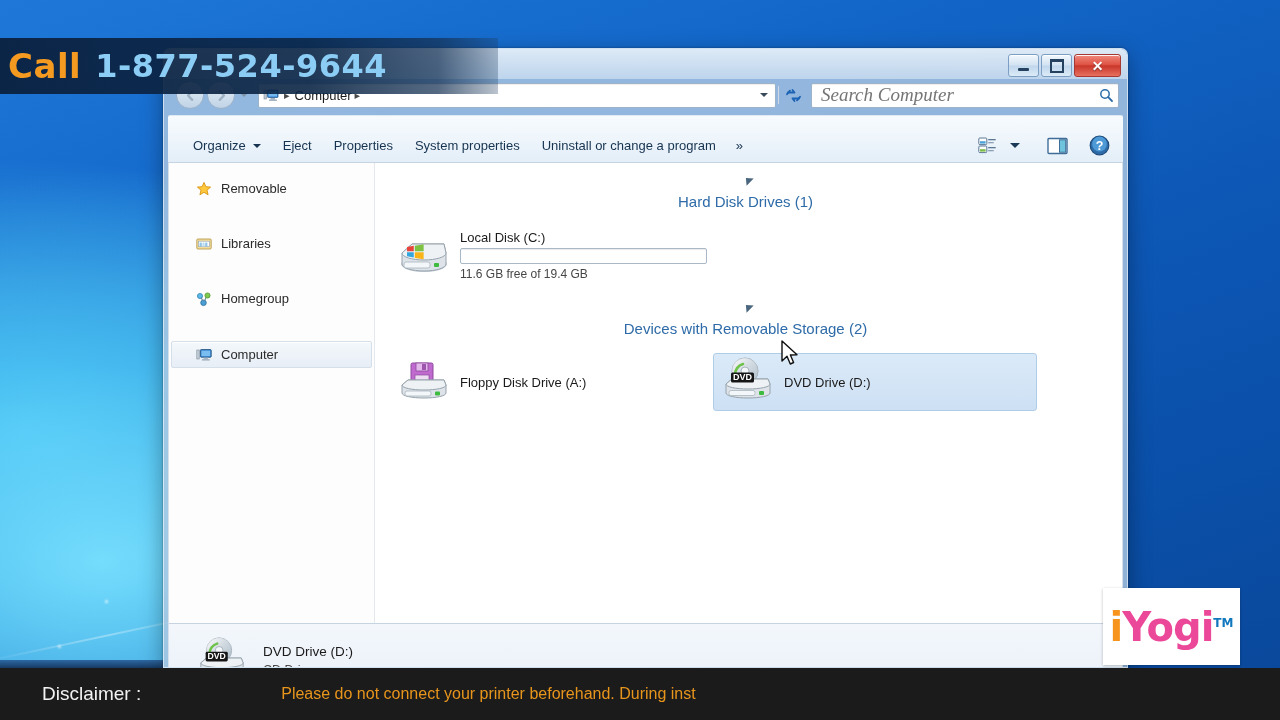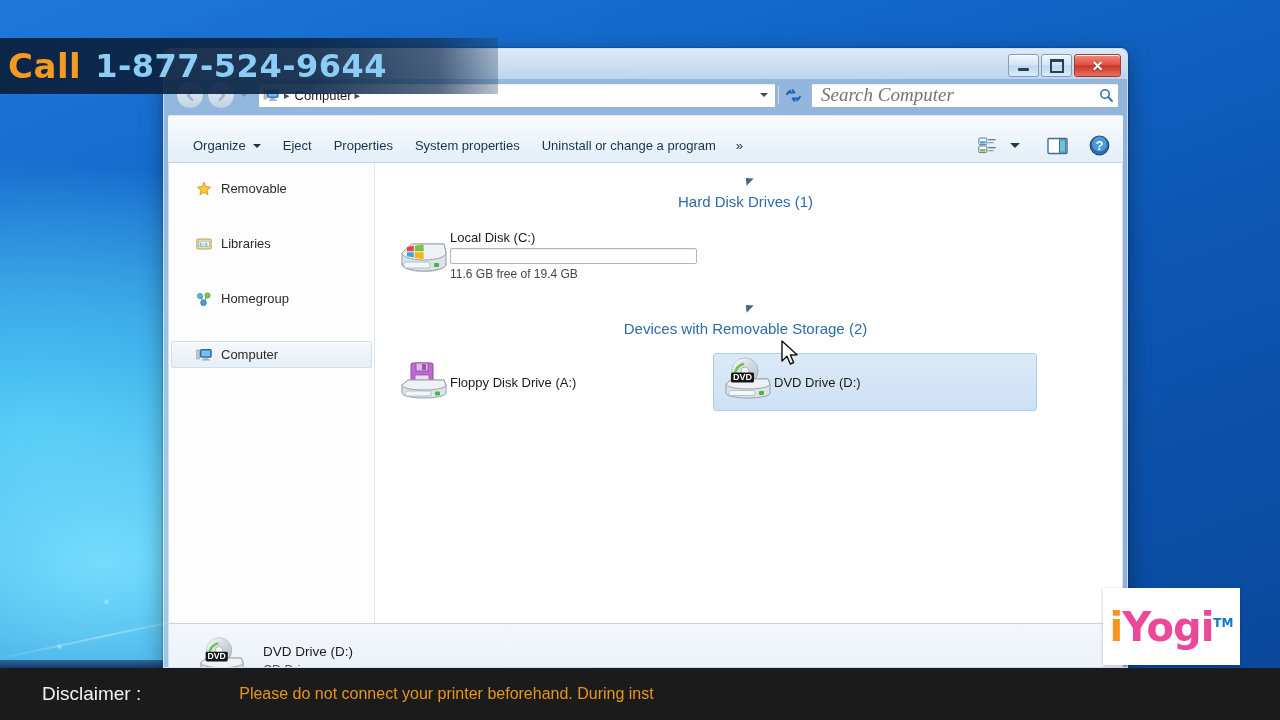--- a/index.html
+++ b/index.html
@@ -212,21 +212,21 @@
   .gtri {
     width:0;height:0;
     border-top:5px solid transparent;border-bottom:5px solid transparent;
     border-right:6px solid #4a657e;
     margin-left:4px;
   }
   .gtitle { font-size:15px; color:#2e6ba8; white-space:nowrap; }
   .gline { flex:1; height:1px; background:#cfd9e3; margin-top:2px;}
   .tiles { display:flex; flex-wrap:wrap; padding-left:14px; }
   .tile {
-    display:flex; align-items:center; 
+    display:flex; align-items:center; gap:10px;
     width: 324px; height: 58px;
     padding: 0 8px;
     border:1px solid transparent;
     border-radius:3px;
     box-sizing:border-box;
   }
   .tile.selected {
     background: linear-gradient(180deg,#dbeaf8,#cde0f4);
     border:1px solid #b0cde8;
   }
@@ -306,20 +306,21 @@
     font-size:12px; color:#1278be; vertical-align: super;
     font-weight:bold; letter-spacing:0;
   }
 
   
   #bottombar {
     position:absolute; left:0; bottom:0; width:1280px; height:52px;
     background:#1b1b1b;
     display:flex; align-items:center;
     overflow:hidden;
+    gap:42px;
   }
   #bottombar .disclaimer {
     font-family:"Liberation Sans", sans-serif;
     font-size:19px; color:#f2f2f2;
     margin-left:42px; white-space:nowrap;
   }
   #bottombar .ticker {
     font-family:"Liberation Sans", sans-serif;
     font-size:16px; color:#e8951c;
     margin-left:98px; white-space:nowrap;

